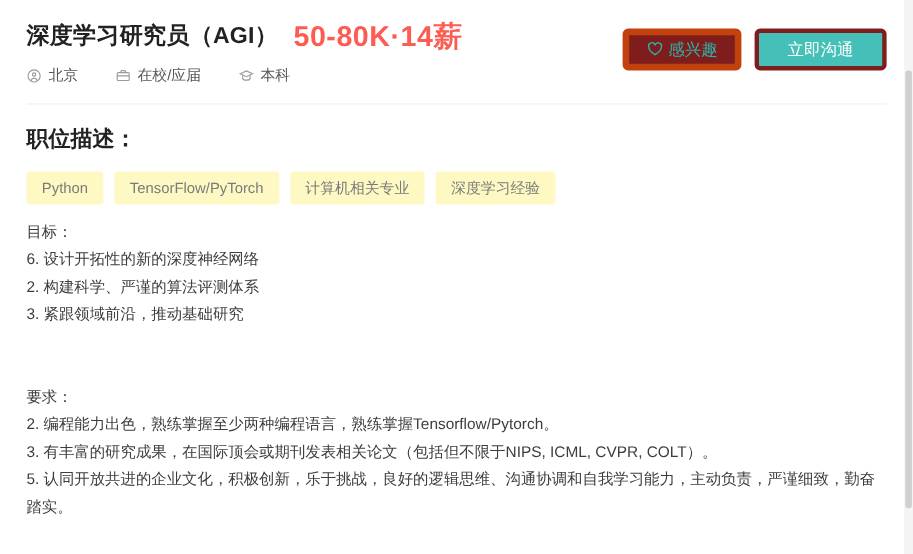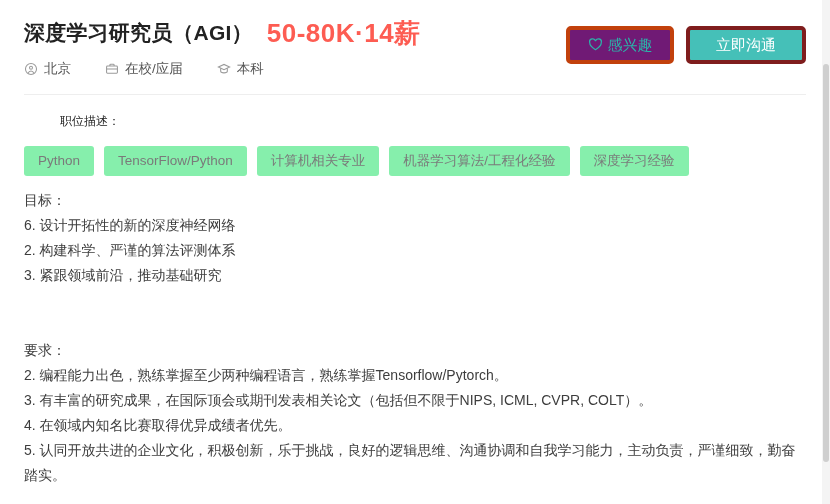--- a/index.html
+++ b/index.html
@@ -61,23 +61,23 @@
     border-radius: 5px;
     display: inline-flex;
     align-items: center;
     justify-content: center;
     font-size: 15px;
     cursor: pointer;
     user-select: none;
   }
   .btn-interest {
     width: 108px;
-    border: 4px solid #c2410c;
+    border: 6px solid #c2410c;
     color: #2bb3a9;
-    background: #701a75;
+    background: #7f1d1d;
     gap: 6px;
   }
   .btn-interest .heart {
     display: inline-block;
     width: 14px;
     height: 14px;
     position: relative;
     margin-top: -2px;
   }
   .btn-chat {
@@ -110,34 +110,33 @@
   .divider {
     height: 1px;
     background: #eeeeee;
     margin: 16px 0 0 0;
   }
   
   .section {
     padding: 18px 24px 0 24px;
   }
   .section-title {
-    font-size: 12px;
-    font-weight: normal;
+    font-size: 20px;
+    font-weight: bold;
     color: #222222;
     margin-bottom: 16px;
-    margin-left: 36px;
   }
   .tags {
     display: flex;
     flex-wrap: wrap;
     gap: 10px;
     margin-bottom: 12px;
   }
   .tag {
-    background: #86efac;
+    background: #fef9c3;
     color: #7a7a7a;
     font-size: 13.5px;
     border-radius: 3px;
     padding: 7px 14px;
     line-height: 16px;
     white-space: nowrap;
   }
   .desc {
     font-size: 14px;
     color: #3d3d3d;
@@ -226,37 +225,35 @@
     </div>
 
     <div class="divider"></div>
   </div>
 
   <div class="section">
     <div class="section-title">职位描述：</div>
 
     <div class="tags">
       <span class="tag">Python</span>
-      <span class="tag">TensorFlow/Python</span>
+      <span class="tag">TensorFlow/PyTorch</span>
       <span class="tag">计算机相关专业</span>
-      <span class="tag">机器学习算法/工程化经验</span>
       <span class="tag">深度学习经验</span>
     </div>
 
     <div class="desc">
       <p>目标：</p>
       <p>6. 设计开拓性的新的深度神经网络</p>
       <p>2. 构建科学、严谨的算法评测体系</p>
       <p>3. 紧跟领域前沿，推动基础研究</p>
       <p class="blank"></p>
       <p class="blank"></p>
       <p>要求：</p>
       <p>2. 编程能力出色，熟练掌握至少两种编程语言，熟练掌握Tensorflow/Pytorch。</p>
       <p>3. 有丰富的研究成果，在国际顶会或期刊发表相关论文（包括但不限于NIPS, ICML, CVPR, COLT）。</p>
-      <p>4. 在领域内知名比赛取得优异成绩者优先。</p>
       <p>5. 认同开放共进的企业文化，积极创新，乐于挑战，良好的逻辑思维、沟通协调和自我学习能力，主动负责，严谨细致，勤奋踏实。</p>
     </div>
   </div>
 
   <div class="scrollbar-track">
     <div class="scrollbar-thumb"></div>
   </div>
 
 </div>
 

